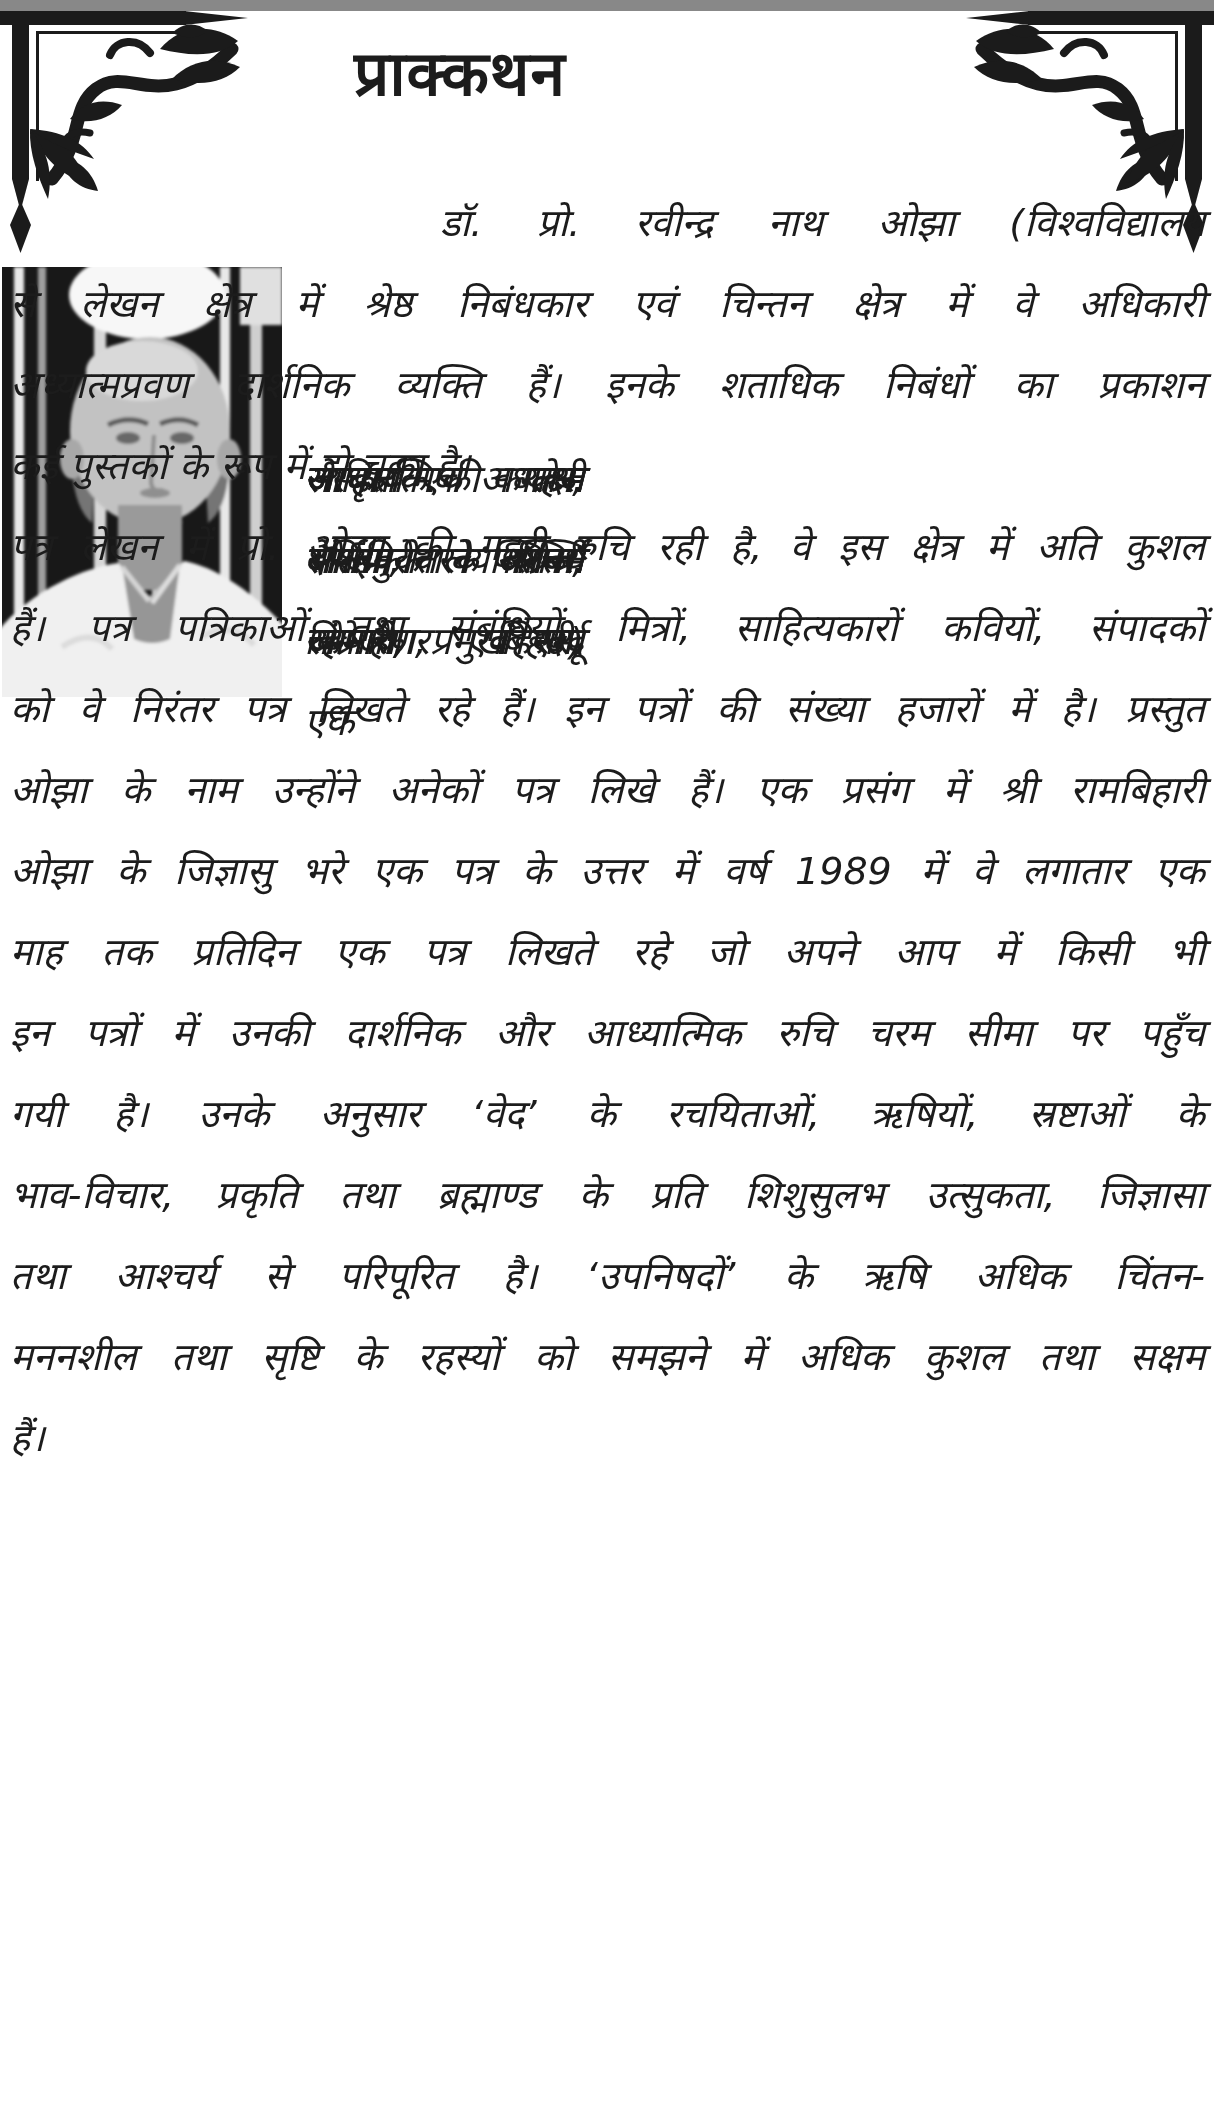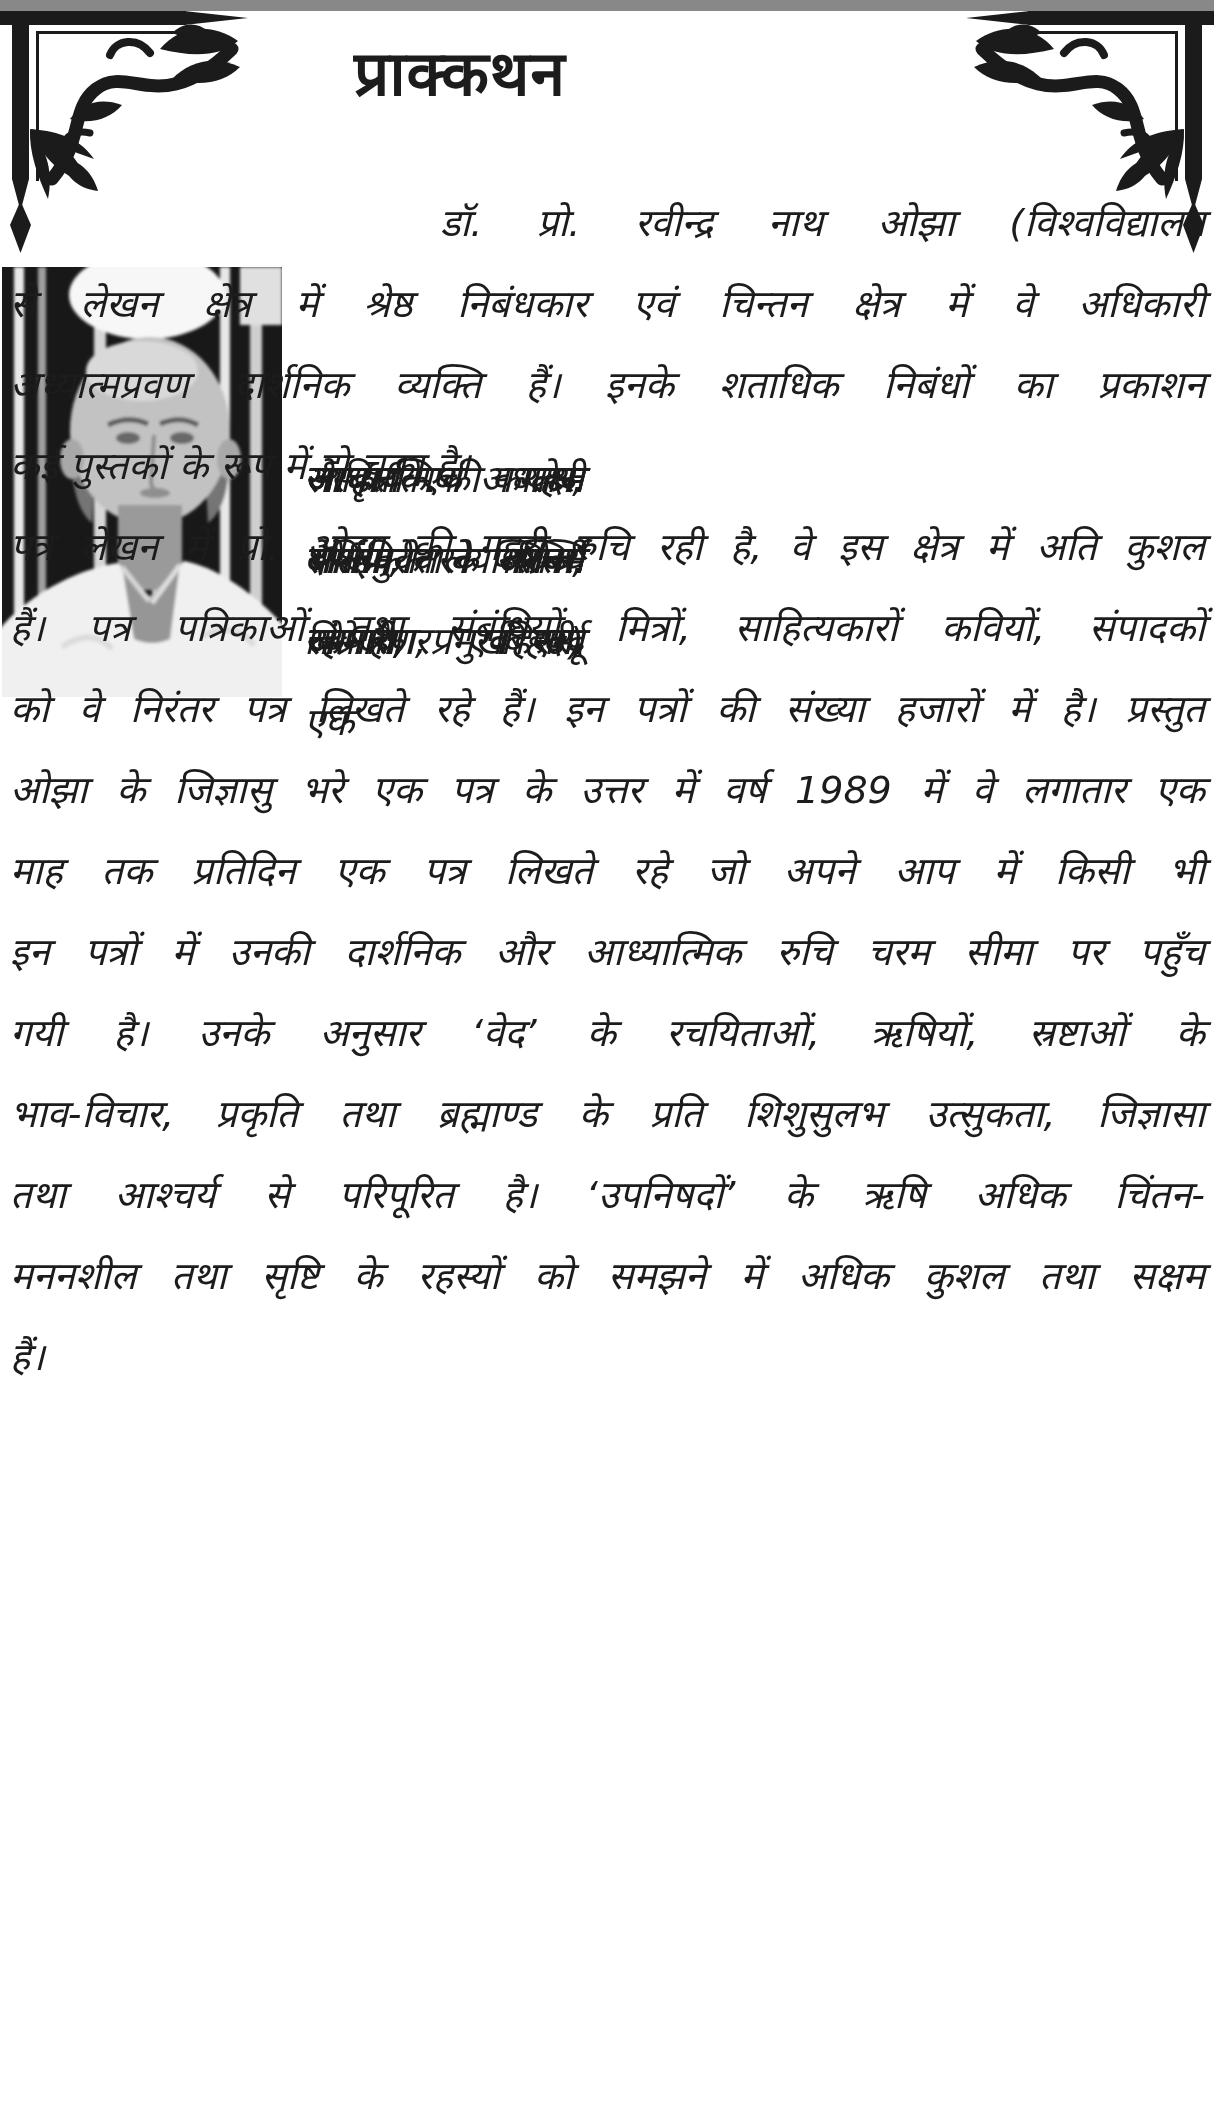--- a/index.html
+++ b/index.html
@@ -155,20 +155,21 @@
       <div class="line photo">जे. के. कालेज बेतिया, पश्चिम चम्पारण, बिहार) एक</div>
       <div class="line photo">आध्यात्मिक - दार्शनिक व्यक्तित्व, अंग्रेजी, हिन्दी,</div>
       <div class="line photo">संस्कृत तथा भोजपुरी के समर्थ रचनाकार एवं उर्दू</div>
       <div class="line photo">साहित्य की गहरी समझ वाले व्यक्ति रहे हैं। प्रमुख रूप</div>
       <div class="line">से लेखन क्षेत्र में श्रेष्ठ निबंधकार एवं चिन्तन क्षेत्र में वे अधिकारी</div>
       <div class="line">अध्यात्मप्रवण दार्शनिक व्यक्ति हैं। इनके शताधिक निबंधों का प्रकाशन</div>
       <div class="line end">कई पुस्तकों के रूप में हो चुका है।</div>
       <div class="line">पत्र लेखन में प्रो. ओझा की गहरी रुचि रही है, वे इस क्षेत्र में अति कुशल</div>
       <div class="line">हैं। पत्र पत्रिकाओं तथा संबंधियों, मित्रों, साहित्यकारों कवियों, संपादकों</div>
       <div class="line">को वे निरंतर पत्र लिखते रहे हैं। इन पत्रों की संख्या हजारों में है। प्रस्तुत</div>
+      <div class="line">ओझा के नाम उन्होंने अनेकों पत्र लिखे हैं। एक प्रसंग में श्री रामबिहारी</div>
       <div class="line">ओझा के जिज्ञासु भरे एक पत्र के उत्तर में वर्ष 1989 में वे लगातार एक</div>
       <div class="line">माह तक प्रतिदिन एक पत्र लिखते रहे जो अपने आप में किसी भी</div>
       <div class="line">इन पत्रों में उनकी दार्शनिक और आध्यात्मिक रुचि चरम सीमा पर पहुँच</div>
       <div class="line">गयी है। उनके अनुसार ‘वेद’ के रचयिताओं, ऋषियों, स्रष्टाओं के</div>
       <div class="line">भाव-विचार, प्रकृति तथा ब्रह्माण्ड के प्रति शिशुसुलभ उत्सुकता, जिज्ञासा</div>
       <div class="line">तथा आश्चर्य से परिपूरित है। ‘उपनिषदों’ के ऋषि अधिक चिंतन-</div>
       <div class="line">मननशील तथा सृष्टि के रहस्यों को समझने में अधिक कुशल तथा सक्षम</div>
       <div class="line end">हैं।</div>
     </div>
 

